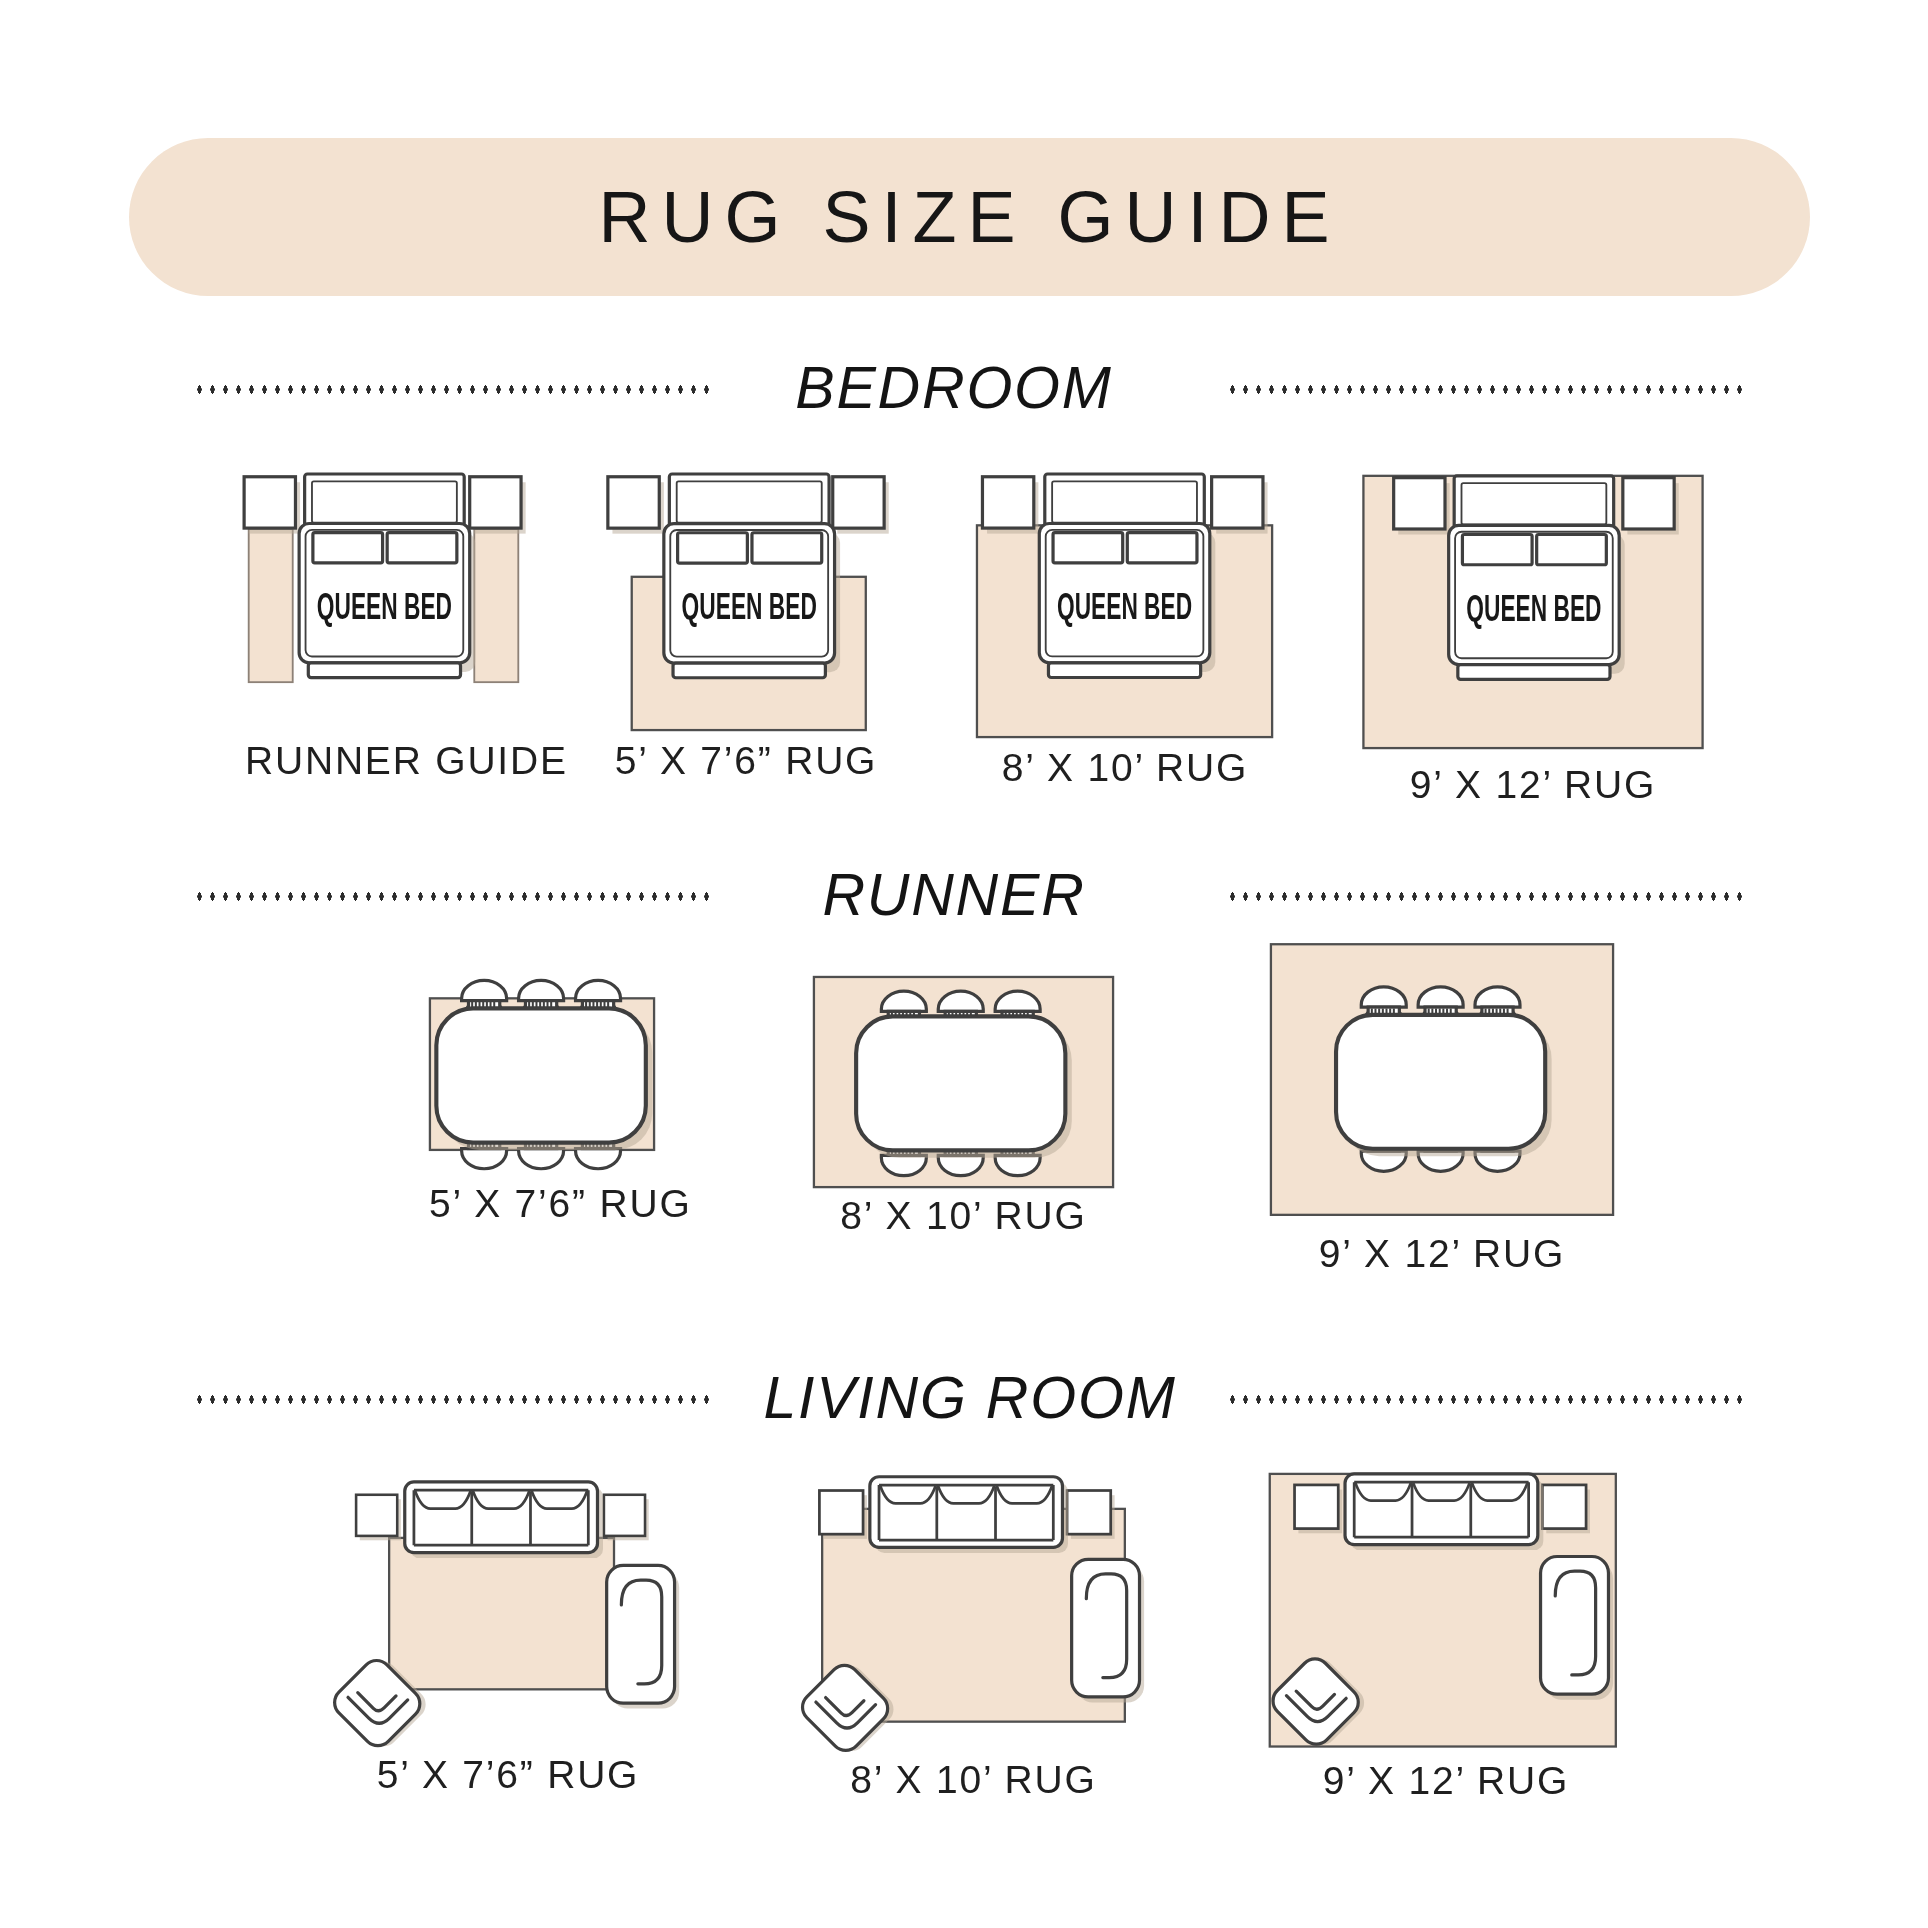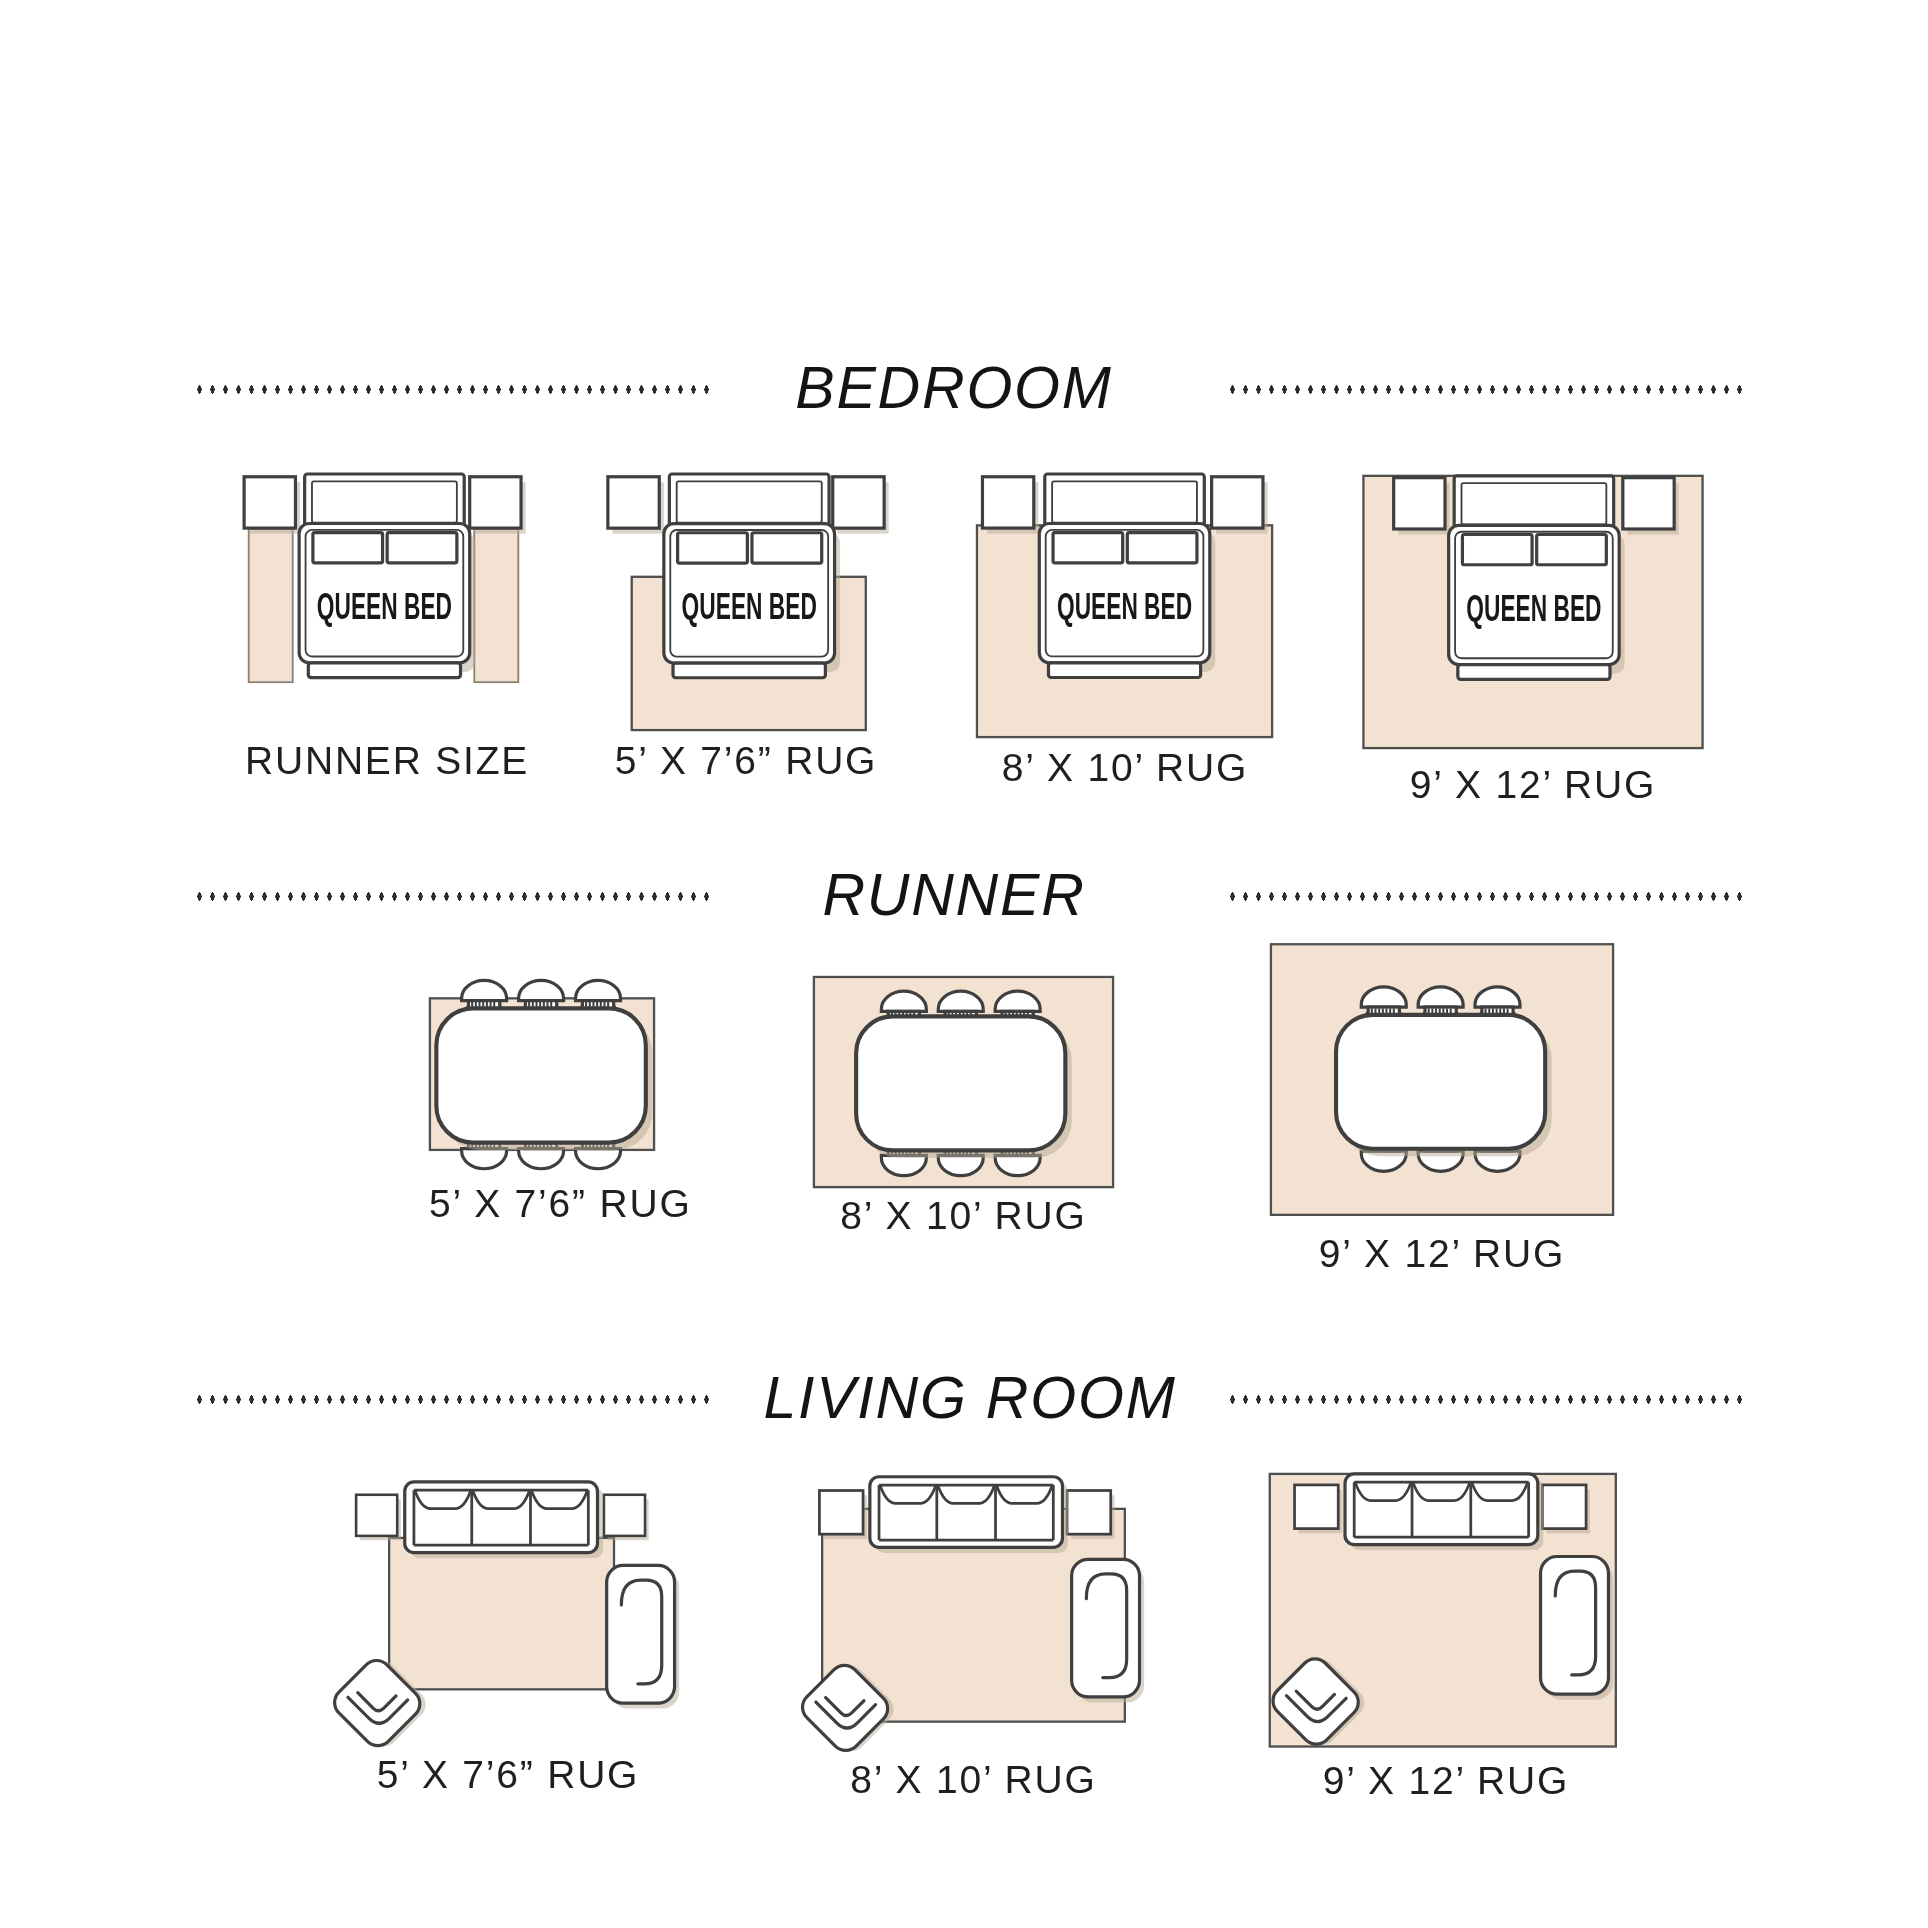--- a/index.html
+++ b/index.html
@@ -101,36 +101,39 @@
 
       <symbol id="sym-armchair" viewBox="0 0 80 80">
         <rect class="shadow" x="5" y="6" width="74" height="76" rx="16"></rect>
         <rect class="furn" x="1" y="1" width="74" height="76" rx="16"></rect>
         <path class="flr" d="M20,12 L20,44 Q20,60 36,60 L64,60"></path>
         <path class="flr" d="M31,16 L31,40 Q31,48 40,48 L58,48"></path>
       </symbol>
     </defs>
   </svg>
 
+  <div class="banner">
+    <div class="title">RUG SIZE GUIDE</div>
+  </div>
 
   <div class="sec-header" style="top:356px;">
     <div class="dots left"></div>
     <div class="sec-title">BEDROOM</div>
     <div class="dots right"></div>
   </div>
 
   <div class="cell" style="left:245px;top:474px;width:277px;">
     <svg width="277" height="210" viewBox="0 0 302 229">
       <rect class="runner" x="4" y="60" width="48" height="167"></rect>
       <rect class="runner" x="250" y="60" width="48" height="167"></rect>
       <use href="#sym-square" x="-1" y="3" width="56" height="56"></use>
       <use href="#sym-square" x="245" y="3" width="56" height="56"></use>
       <use href="#sym-bed" x="57" y="0" width="190" height="226"></use>
     </svg>
-    <div class="cap" style="margin-top:57px;">RUNNER SIZE</div>
+    <div class="cap" style="margin-top:57px;">RUNNER GUIDE</div>
   </div>
 
   <div class="cell" style="left:606px;top:474px;width:280px;">
     <svg width="280" height="257" viewBox="0 0 305 280">
       <rect class="rug" x="28" y="112" width="255" height="167"></rect>
       <use href="#sym-square" x="2" y="3" width="56" height="56"></use>
       <use href="#sym-square" x="247" y="3" width="56" height="56"></use>
       <use href="#sym-bed" x="61" y="0" width="190" height="226"></use>
     </svg>
     <div class="cap" style="margin-top:10px;">5’ X 7’6” RUG</div>

